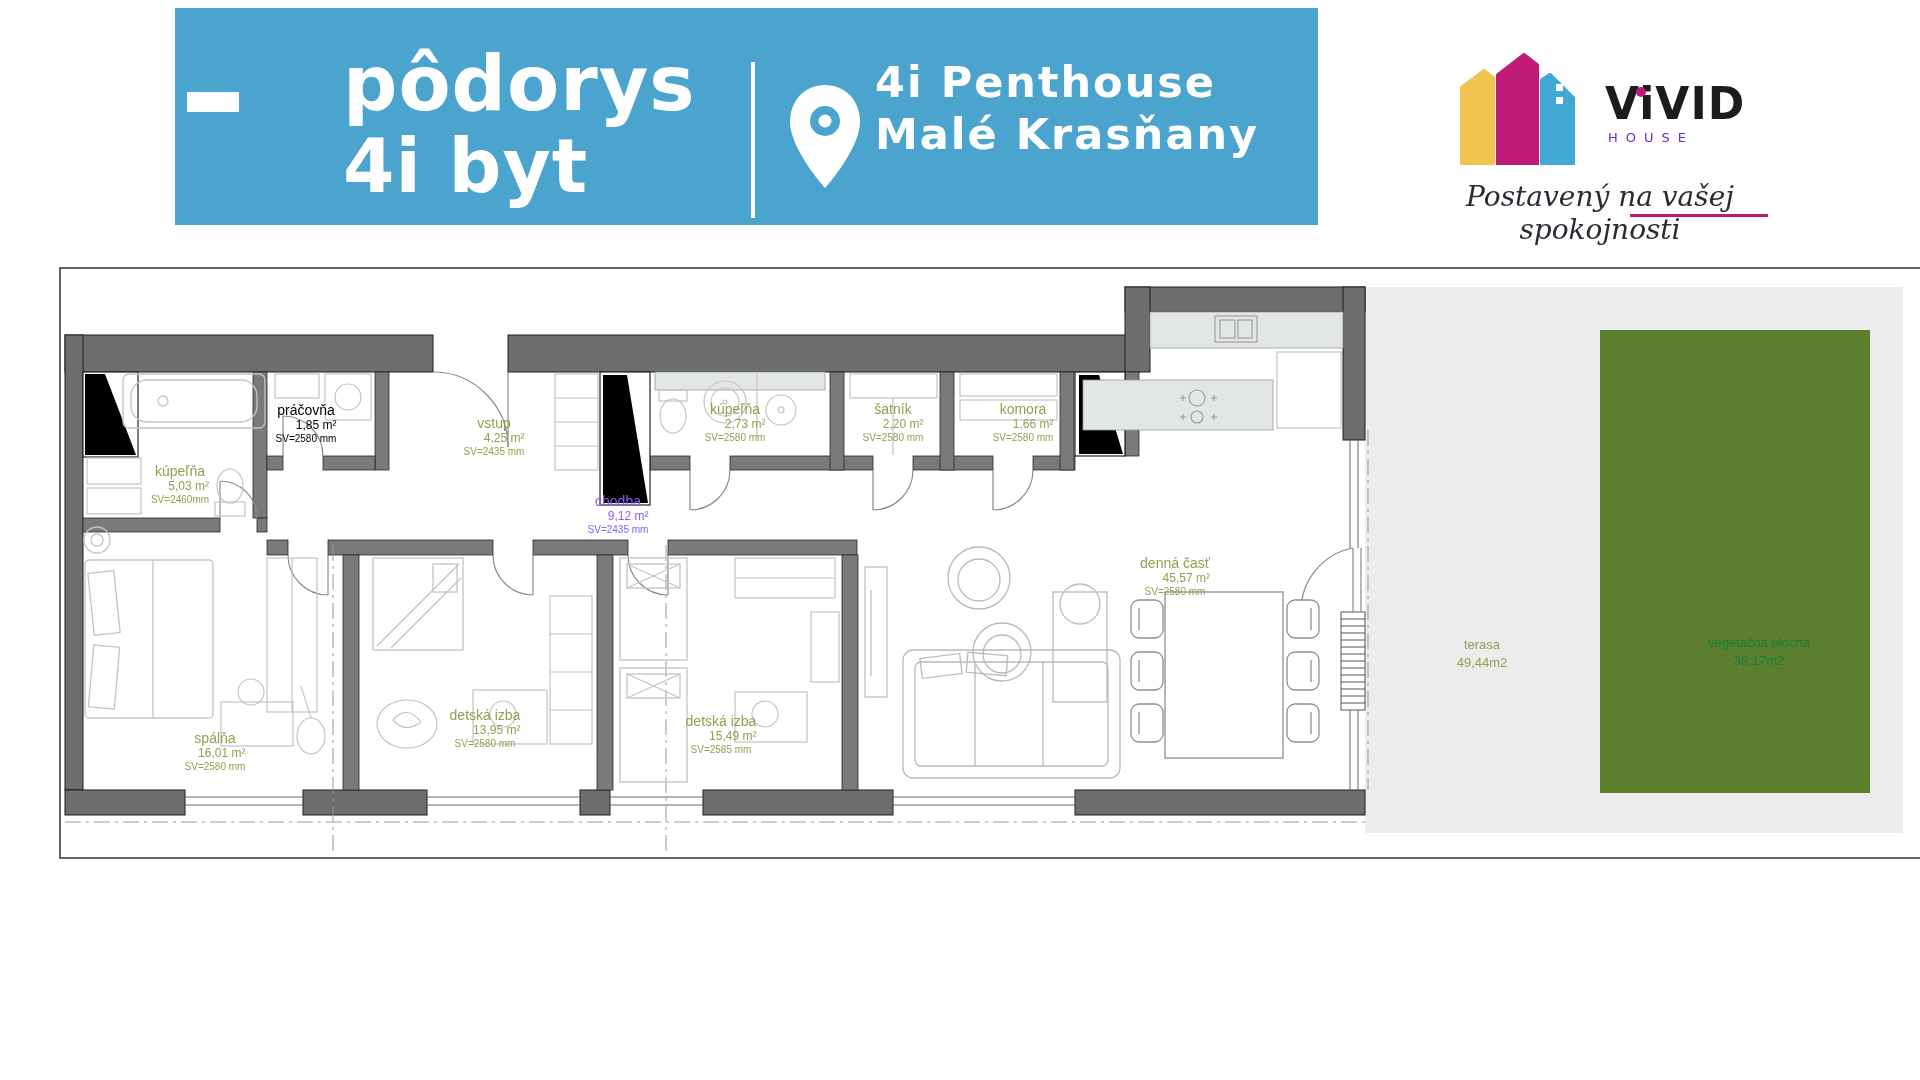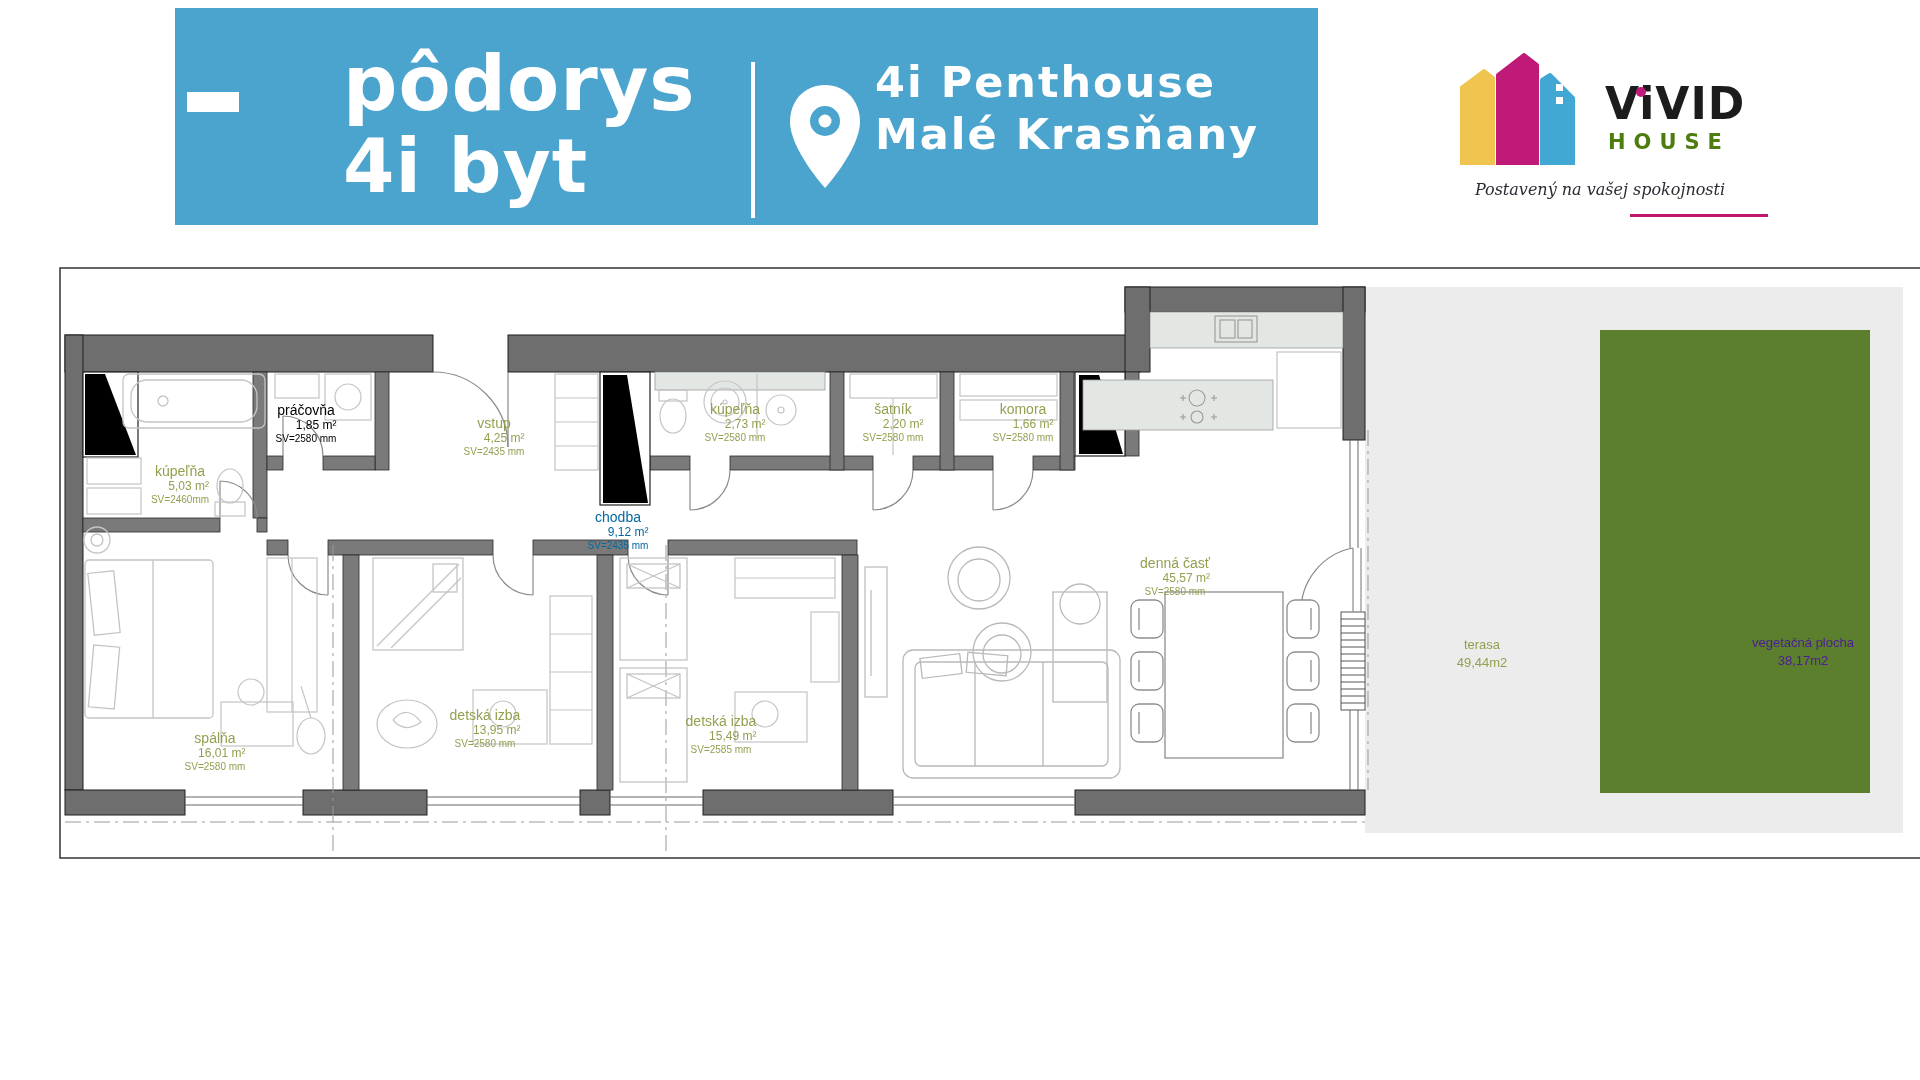--- a/index.html
+++ b/index.html
@@ -16,23 +16,23 @@
   .v-divider{position:absolute;left:576px;top:54px;width:4px;height:156px;background:#fff;}
   .pin-wrap{position:absolute;left:615px;top:77px;width:70px;height:105px;}
   .location{position:absolute;left:700px;top:48px;color:#fff;font-weight:700;
     font-size:43px;line-height:52px;letter-spacing:2px;}
 
   
   .logo{position:absolute;left:1385px;top:40px;width:360px;height:190px;}
   .logo-buildings{position:absolute;left:40px;top:13px;}
   .brand{position:absolute;left:185px;top:38px;color:#1c1c1c;font-size:44px;font-weight:800;letter-spacing:1px;}
   .brand-idot{position:absolute;left:216px;top:47px;width:10px;height:10px;border-radius:50%;}
-  .brand-sub{position:absolute;left:188px;top:90px;color:#4d7c0f;font-size:21px;font-weight:700;letter-spacing:8px;}
+  .brand-sub{position:absolute;left:188px;top:90px;color:#6d28d9;font-size:13px;font-weight:400;letter-spacing:8px;}
   .tagline{position:absolute;left:0;top:140px;width:100%;text-align:center;
-    font-family:"DejaVu Serif",serif;font-style:italic;font-size:16px;color:#2b2b34;}
+    font-family:"DejaVu Serif",serif;font-style:italic;font-size:28px;color:#2b2b34;}
   .tagline-underline{position:absolute;left:210px;top:174px;width:138px;height:3px;}
 
   
   .plan{position:absolute;left:0;top:0;width:1920px;height:1080px;}
   .plan svg{position:absolute;left:0;top:0;}
   .room-label{position:absolute;transform:translateX(-50%);text-align:center;
     font-family:"Liberation Sans",sans-serif;white-space:nowrap;}
   .room-label .rn{font-size:14px;line-height:15px;}
   .room-label .ra{font-size:12px;line-height:14px;text-align:right;}
   .room-label .rh{font-size:10px;line-height:13px;}
@@ -379,21 +379,21 @@
     <div class="room-label" style="left:858px;top:402px;color:#939F4F;">
       <div class="rn">šatník</div>
       <div class="ra">2,20 m²</div>
       <div class="rh">SV=2580 mm</div>
     </div>
     <div class="room-label" style="left:988px;top:402px;color:#939F4F;">
       <div class="rn">komora</div>
       <div class="ra">1,66 m²</div>
       <div class="rh">SV=2580 mm</div>
     </div>
-    <div class="room-label" style="left:583px;top:510px;color:#0369a1;">
+    <div class="room-label" style="left:583px;top:494px;color:#8b5cf6;">
       <div class="rn">chodba</div>
       <div class="ra">9,12 m²</div>
       <div class="rh">SV=2435 mm</div>
     </div>
     <div class="room-label" style="left:1140px;top:556px;color:#939F4F;">
       <div class="rn">denná časť</div>
       <div class="ra">45,57 m²</div>
       <div class="rh">SV=2580 mm</div>
     </div>
     <div class="room-label" style="left:180px;top:731px;color:#939F4F;">
@@ -409,18 +409,18 @@
     <div class="room-label" style="left:686px;top:714px;color:#939F4F;">
       <div class="rn">detská izba</div>
       <div class="ra">15,49 m²</div>
       <div class="rh">SV=2585 mm</div>
     </div>
 
     <div class="outdoor-label" style="left:1447px;top:636px;color:#939F4F;">
       <div>terasa</div>
       <div>49,44m2</div>
     </div>
-    <div class="outdoor-label" style="left:1768px;top:634px;color:#4c1d95;">
+    <div class="outdoor-label" style="left:1724px;top:634px;color:#15803d;">
       <div>vegetačná plocha</div>
       <div>38,17m2</div>
     </div>
   </div>
 </div>
 
 </body></html>

